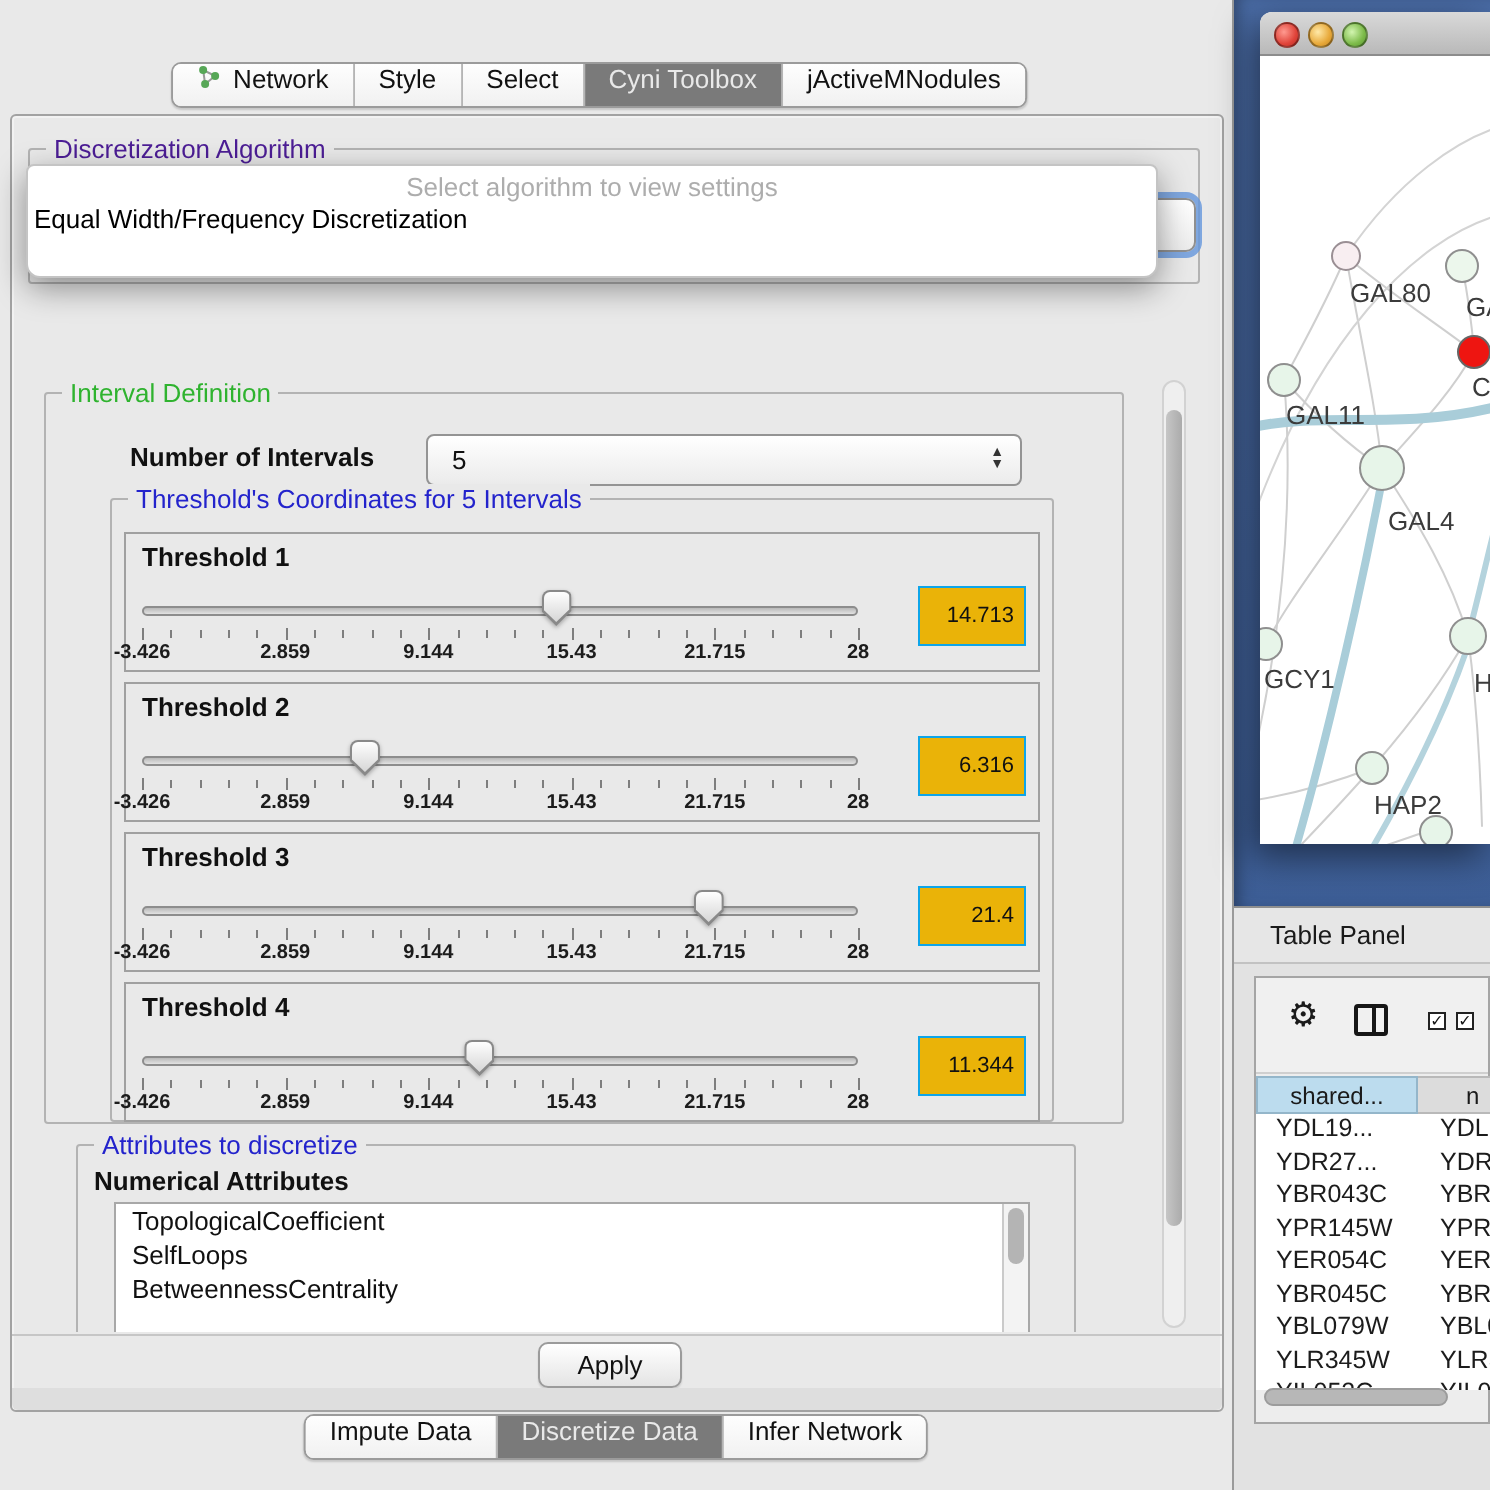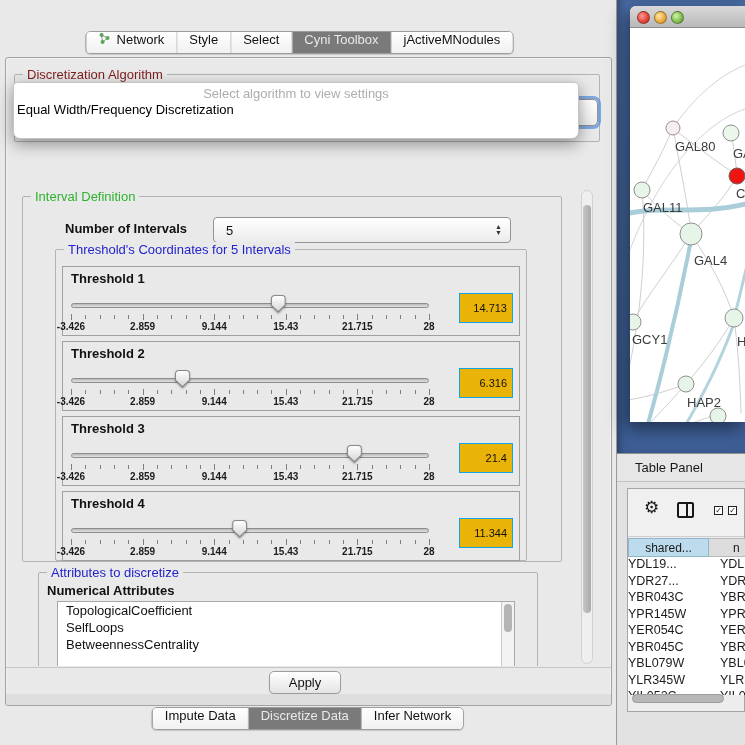--- a/index.html
+++ b/index.html
@@ -93,21 +93,21 @@
   .colicon{position:absolute;left:49px;top:13px;width:17px;height:16px;border:2px solid #161616;border-radius:2px;}
   .colicon:before{content:"";position:absolute;left:50%;top:0;bottom:0;width:2px;background:#161616;}
   .cbx{position:absolute;top:17px;width:9px;height:9px;border:1.5px solid #222;background:#fff;font-size:8px;line-height:8px;text-align:center;color:#111;}
   .cbx.a{left:86px;} .cbx.b{left:100px;}
   .tb-header{position:absolute;left:0;top:49px;width:200px;height:19px;display:flex;}
   .tb-header .hc{height:19px;font-size:12px;color:#1a1a1a;text-align:center;line-height:19px;overflow:hidden;}
   .tb-header .hc.c1{width:81px;background:#bcdcee;border:1px solid #94b6ca;}
   .tb-header .hc.c2{width:119px;background:#dcdcdc;border:1px solid #b9b9b9;border-left:none;text-align:left;padding-left:24px;}
   .tb-rows{position:absolute;left:0;top:68px;width:200px;height:138px;background:#fff;overflow:hidden;}
   .tb-row{display:flex;height:16.5px;font-size:12.5px;color:#1c1c1c;}
-  .tb-row .c1{width:81px;white-space:nowrap;overflow:hidden;}
+  .tb-row .c1{width:81px;padding-left:10px;white-space:nowrap;overflow:hidden;}
   .tb-row .c2{width:119px;padding-left:11px;white-space:nowrap;}
   .hscroll{position:absolute;left:2px;bottom:7px;width:112px;height:10px;}
   .hscroll .th{position:absolute;left:2px;top:0;width:92px;height:9px;border-radius:5px;background:#b7b7b7;border:1px solid #9c9c9c;}
 </style>
 </head>
 <body>
 
 <div class="screen">
 
   <div class="left-panel">
@@ -136,21 +136,21 @@
           <span>Cyni Toolbox</span>
         </div>
         <div class="tab">
           <span>jActiveMNodules</span>
         </div>
       </div>
 
     <div class="main-box"></div>
 
     <div class="groupbox" style="left:14px;top:74px;width:586px;height:68px;">
-      <span class="grouplabel" style="color:#7f1d1d;">Discretization Algorithm</span>
+      <span class="grouplabel" style="color:#4c1d95;">Discretization Algorithm</span>
     </div>
     <div class="algo-combo"></div>
 
     <div class="popup">
       <div class="hint">Select algorithm to view settings</div>
       <div class="opt">Equal Width/Frequency Discretization</div>
     </div>
 
 
     <div class="scroll-clip">

